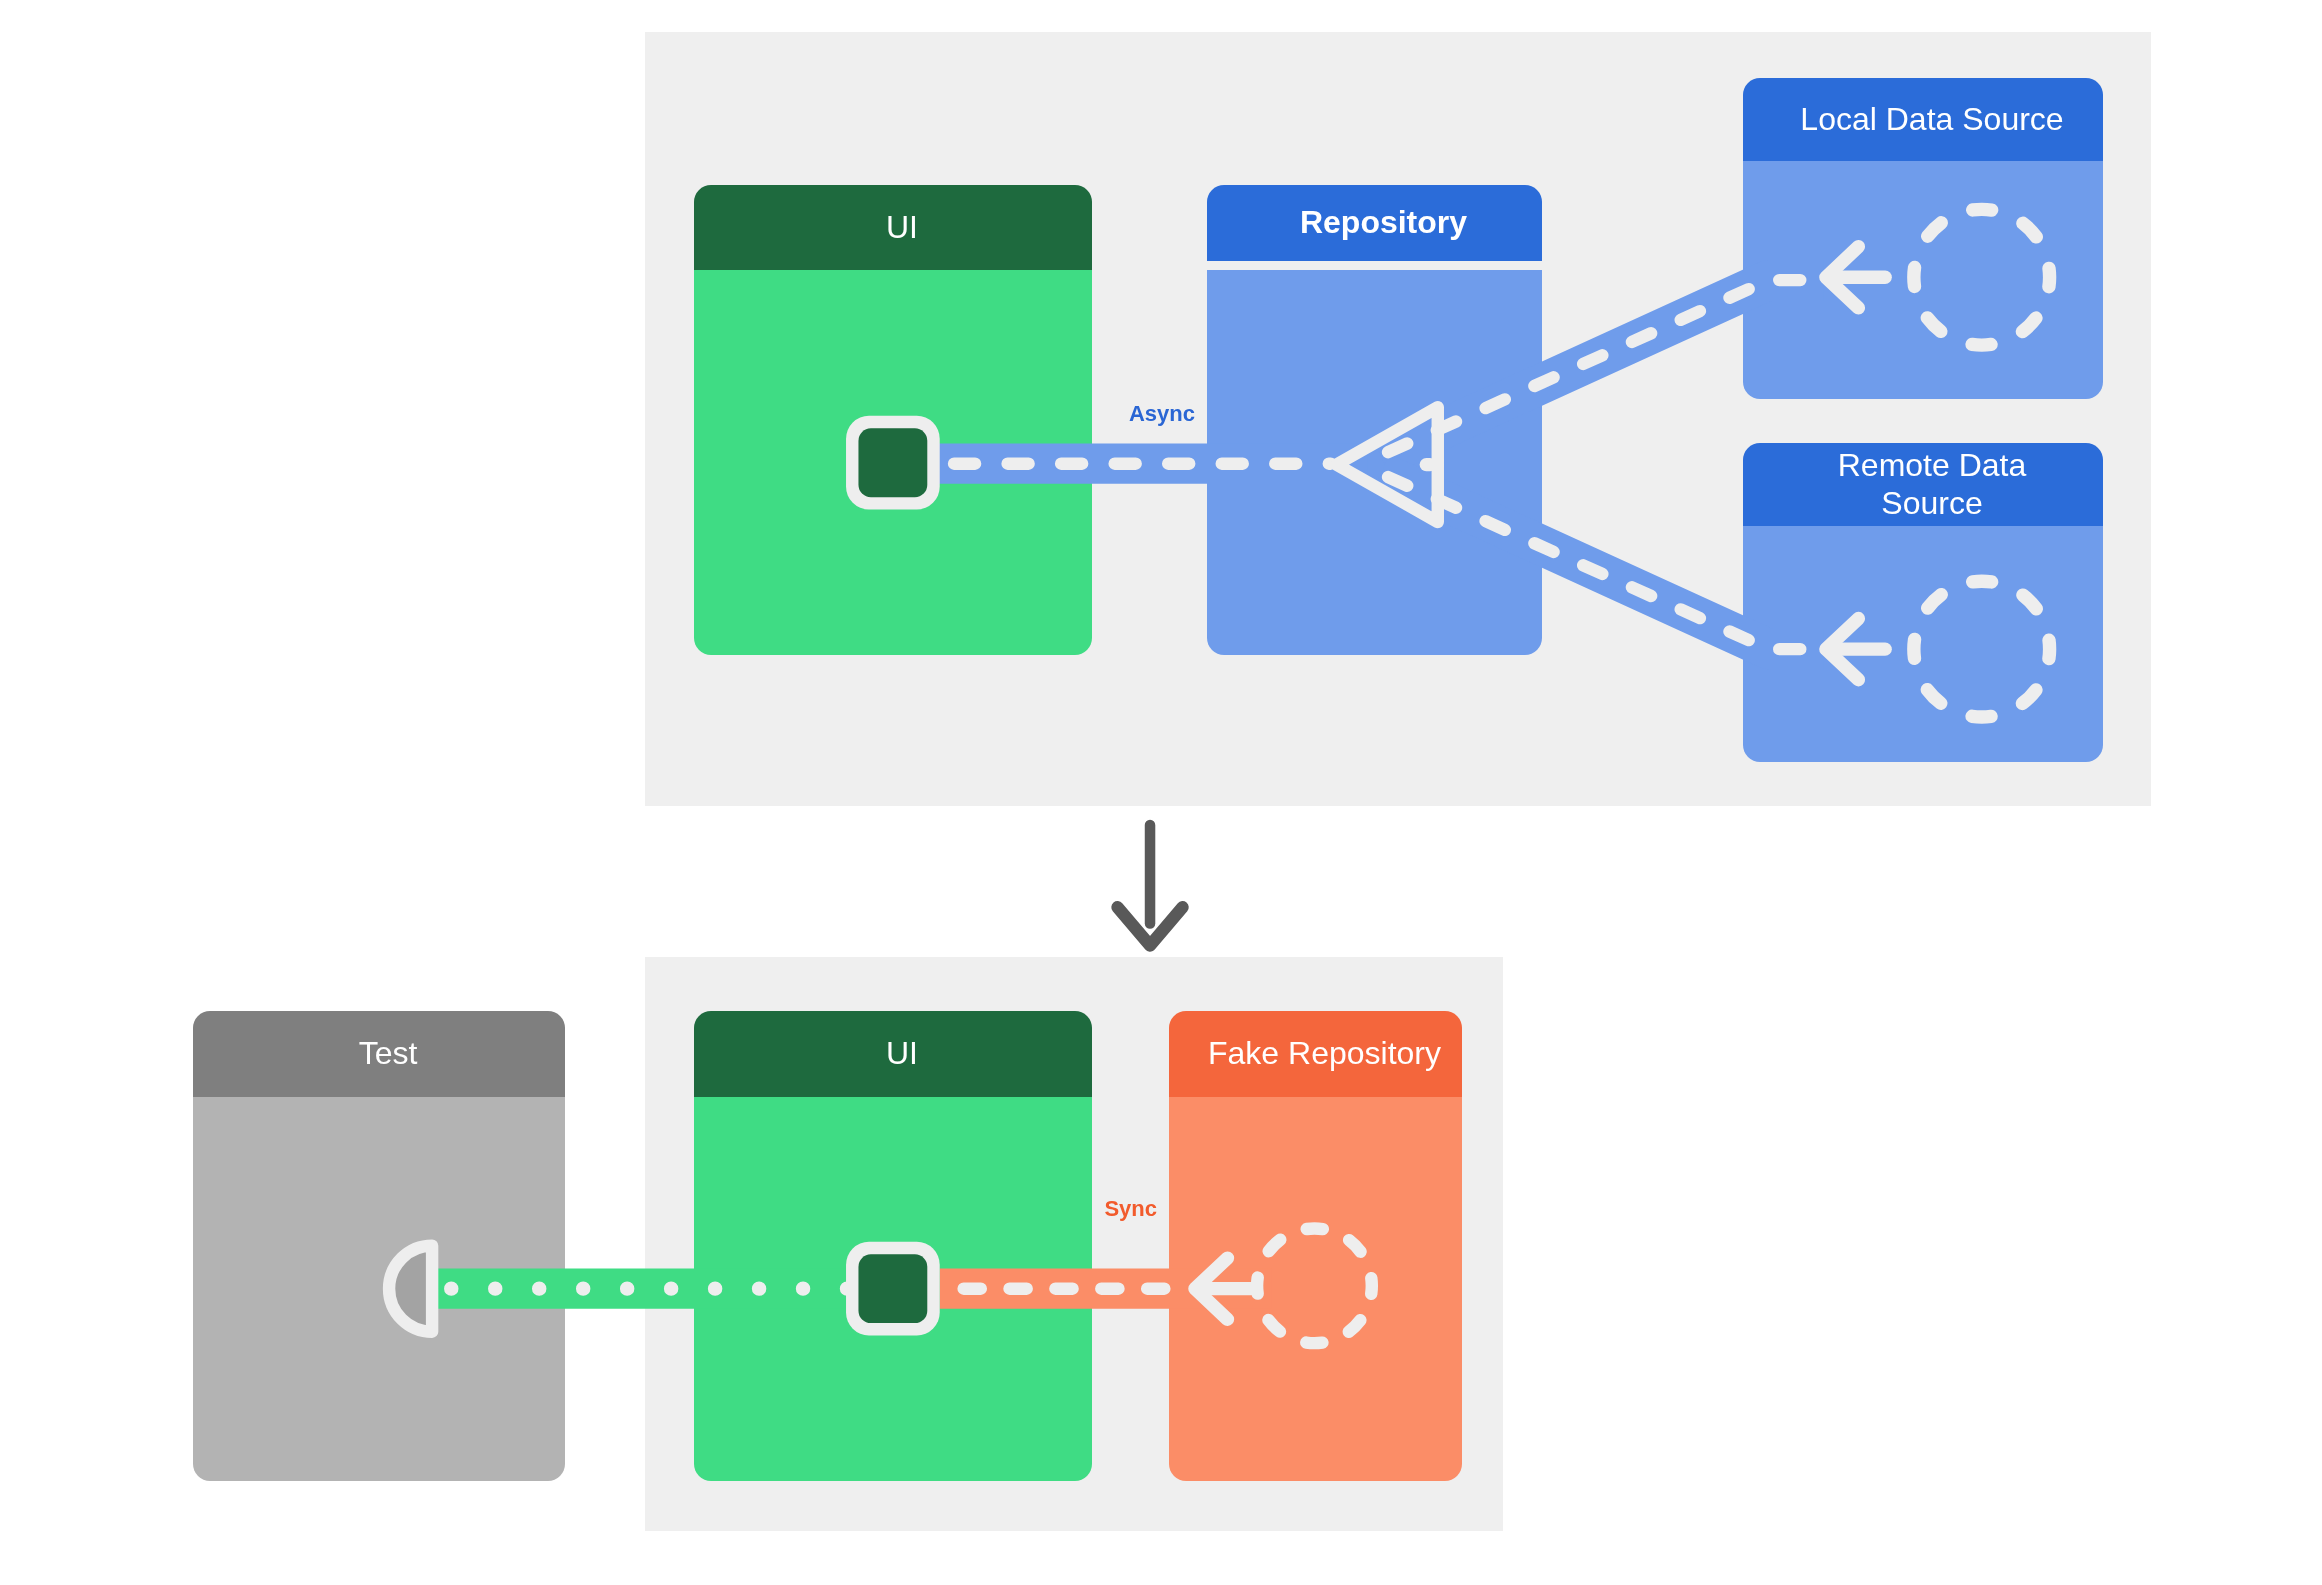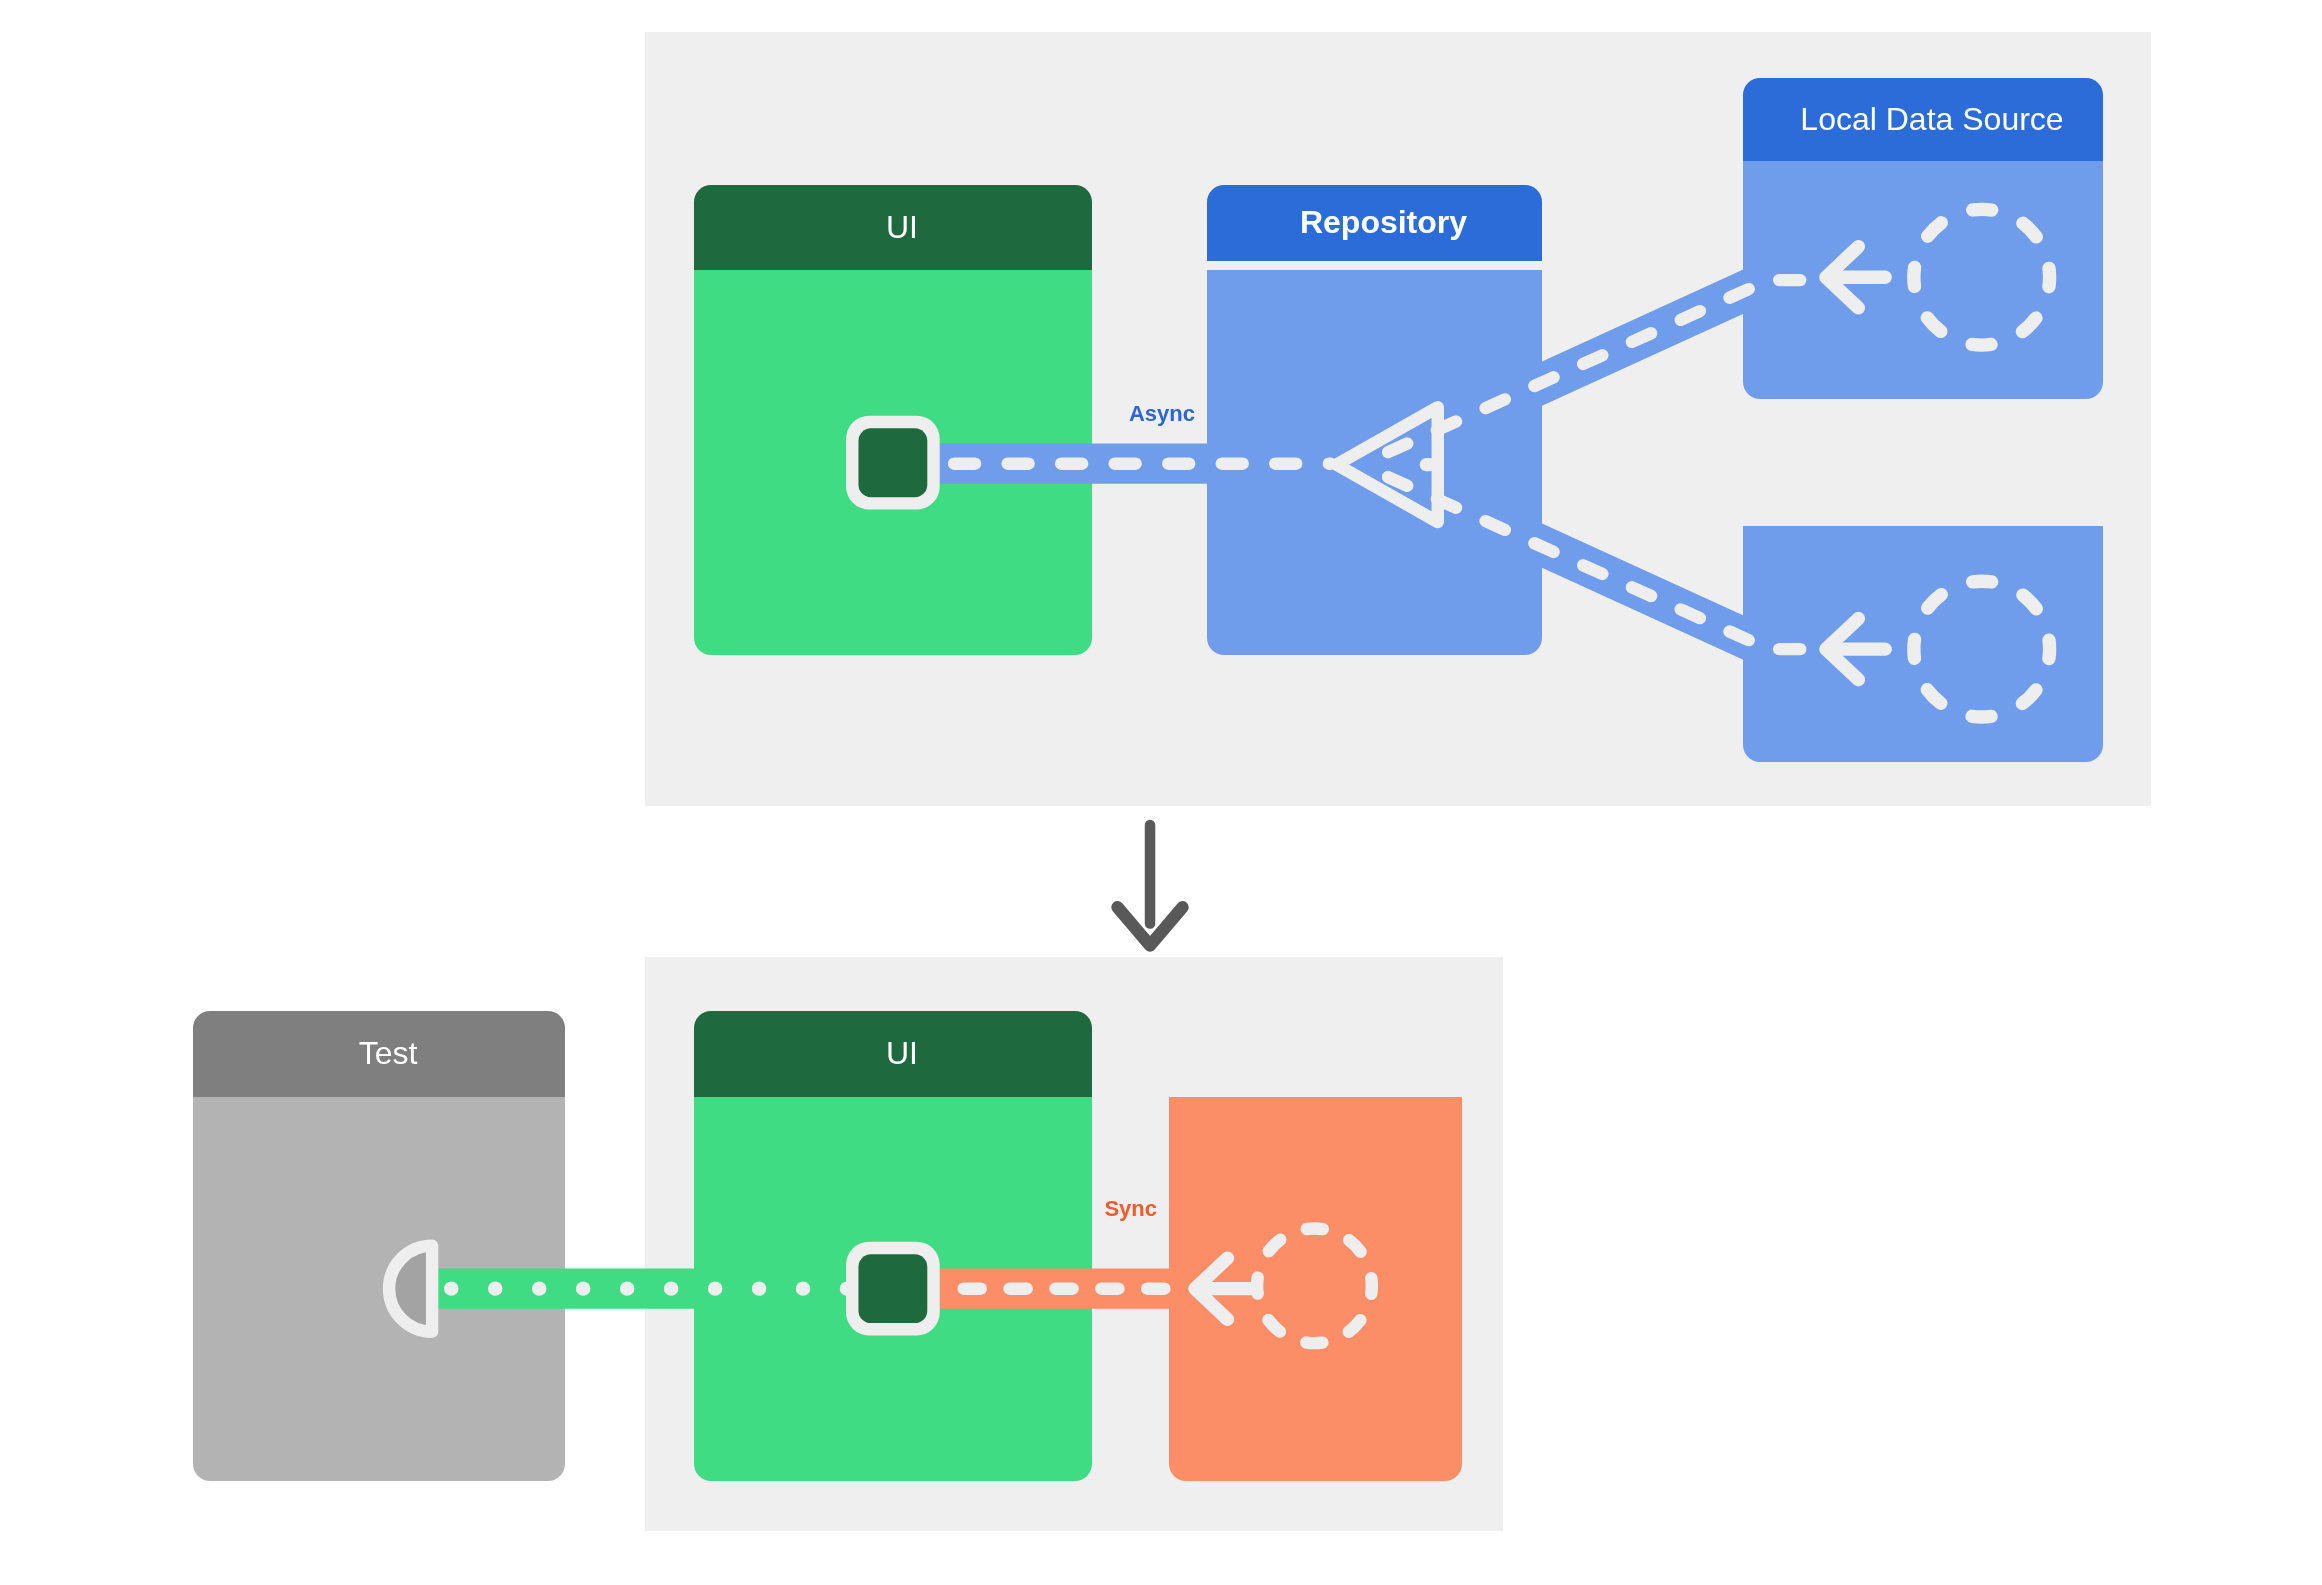--- a/index.html
+++ b/index.html
@@ -110,38 +110,44 @@
   </div>
 
   <div class="box lds">
     <div class="box-header">
       <span>Local Data Source</span>
     </div>
     <div class="box-body"></div>
   </div>
 
   <div class="box rds">
+    <div class="box-header">
+      <span>Remote Data Source</span>
+    </div>
     <div class="box-body"></div>
   </div>
 
   <div class="box test">
     <div class="box-header">
       <span>Test</span>
     </div>
     <div class="box-body"></div>
   </div>
 
   <div class="box ui-bottom">
     <div class="box-header">
       <span>UI</span>
     </div>
     <div class="box-body"></div>
   </div>
 
   <div class="box fake-repo">
+    <div class="box-header">
+      <span>Fake Repository</span>
+    </div>
     <div class="box-body"></div>
   </div>
 
   <div class="conn-label async-label">Async</div>
   <div class="conn-label sync-label">Sync</div>
 
   <svg class="overlay" width="2323" height="1586" viewBox="0 0 2430 1659">
 
     <g>
       <path class="band-blue" d="M 934 485 H 1430"></path>

